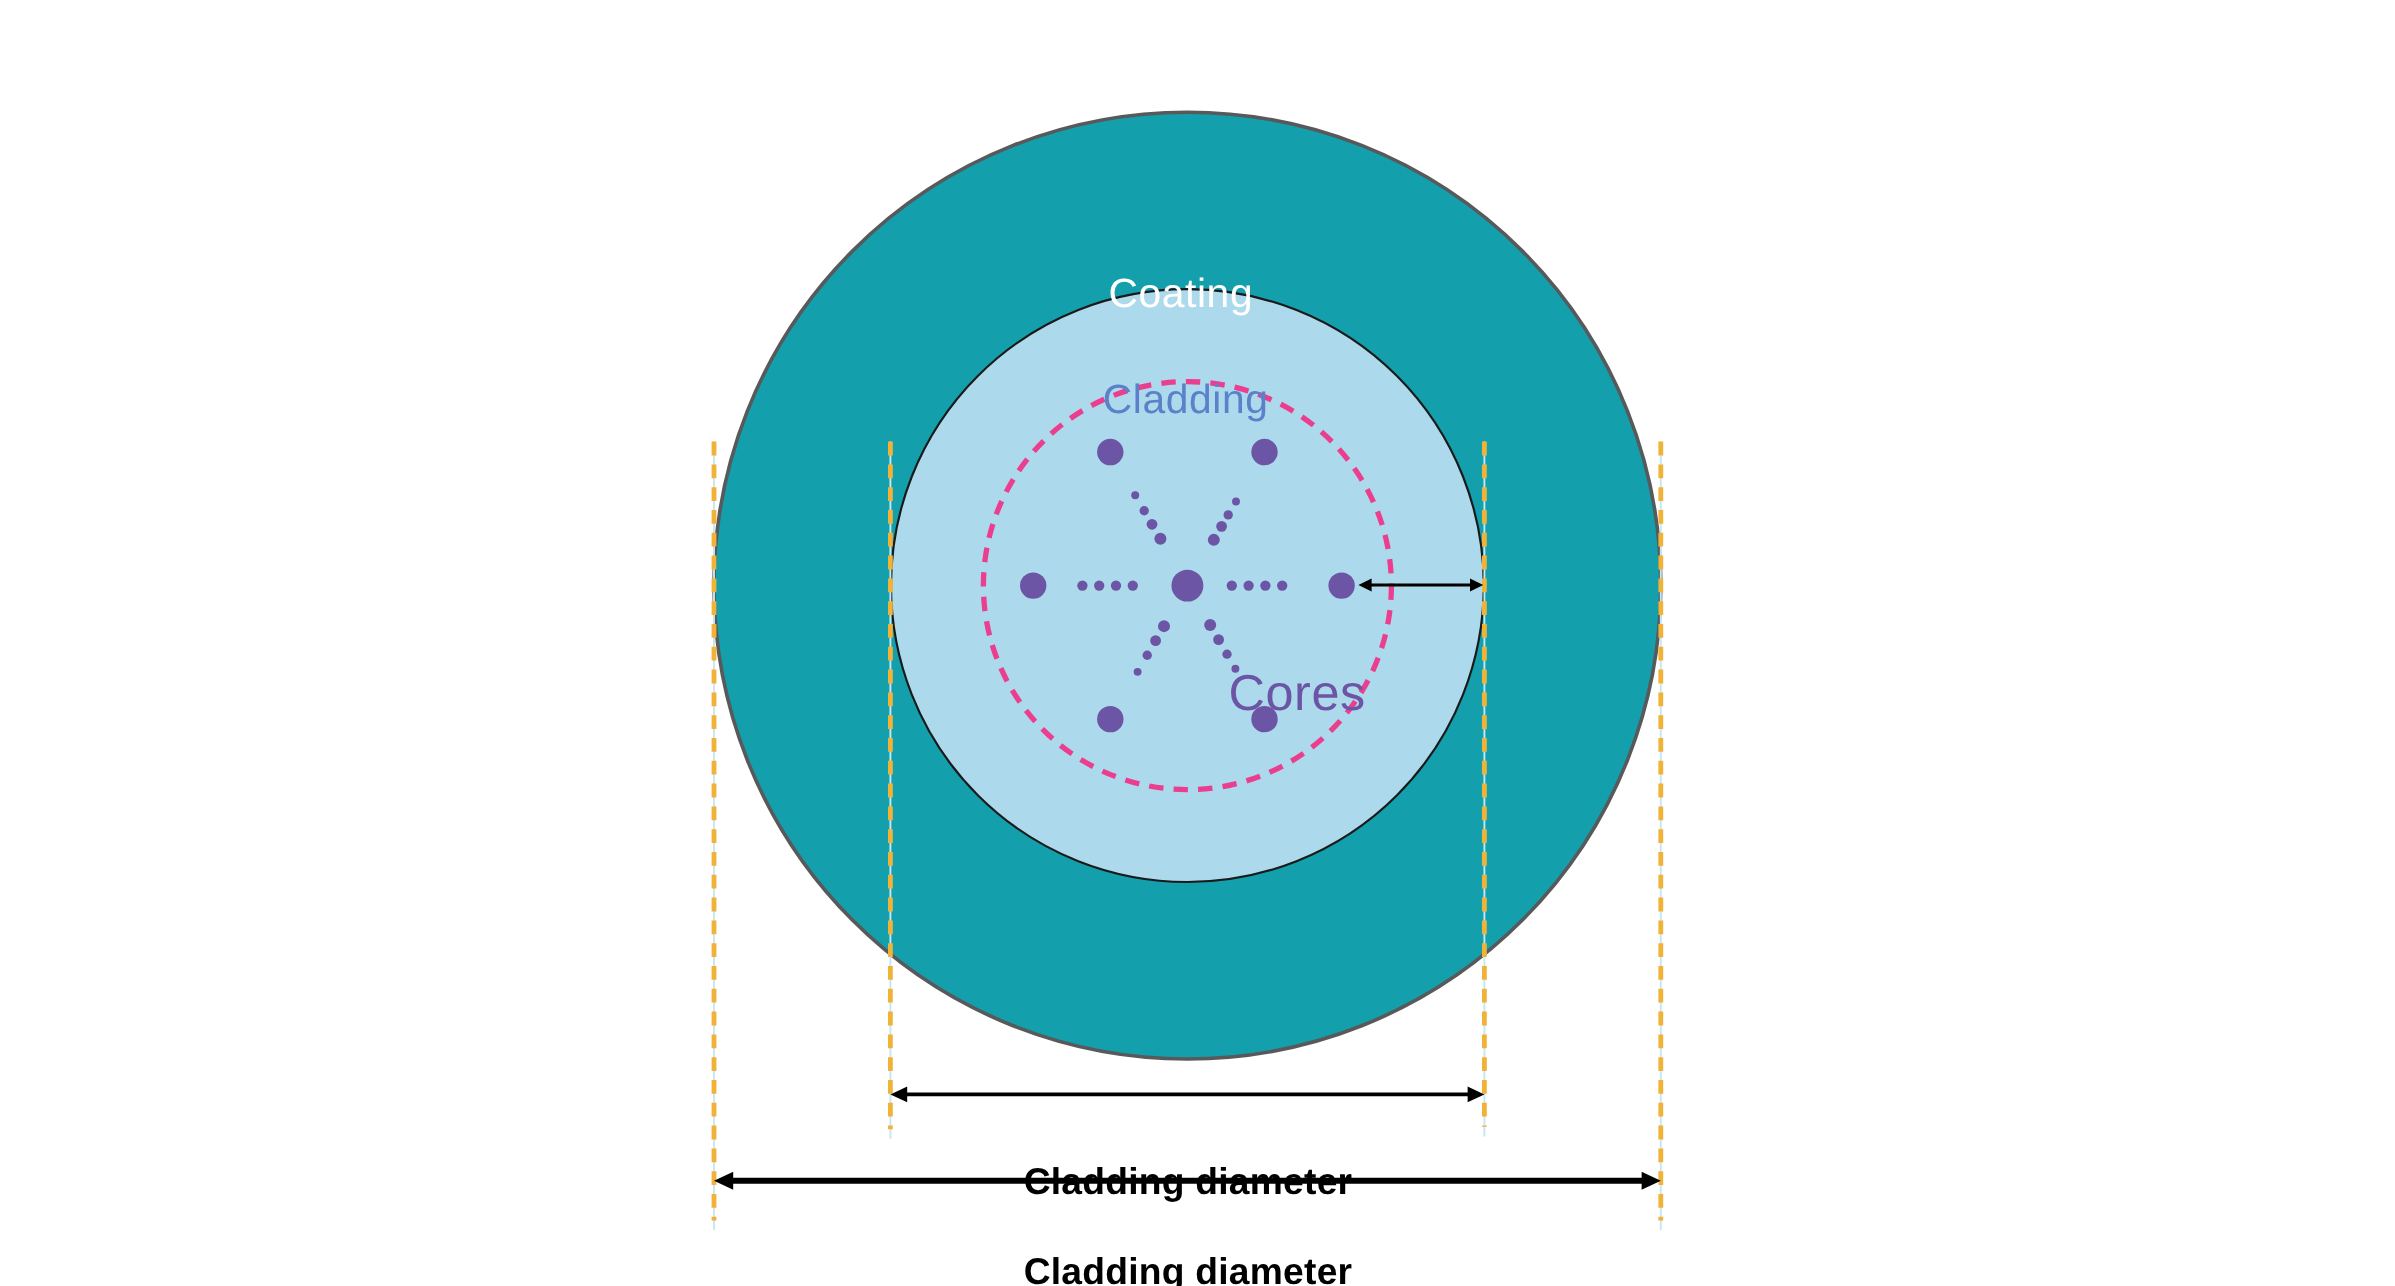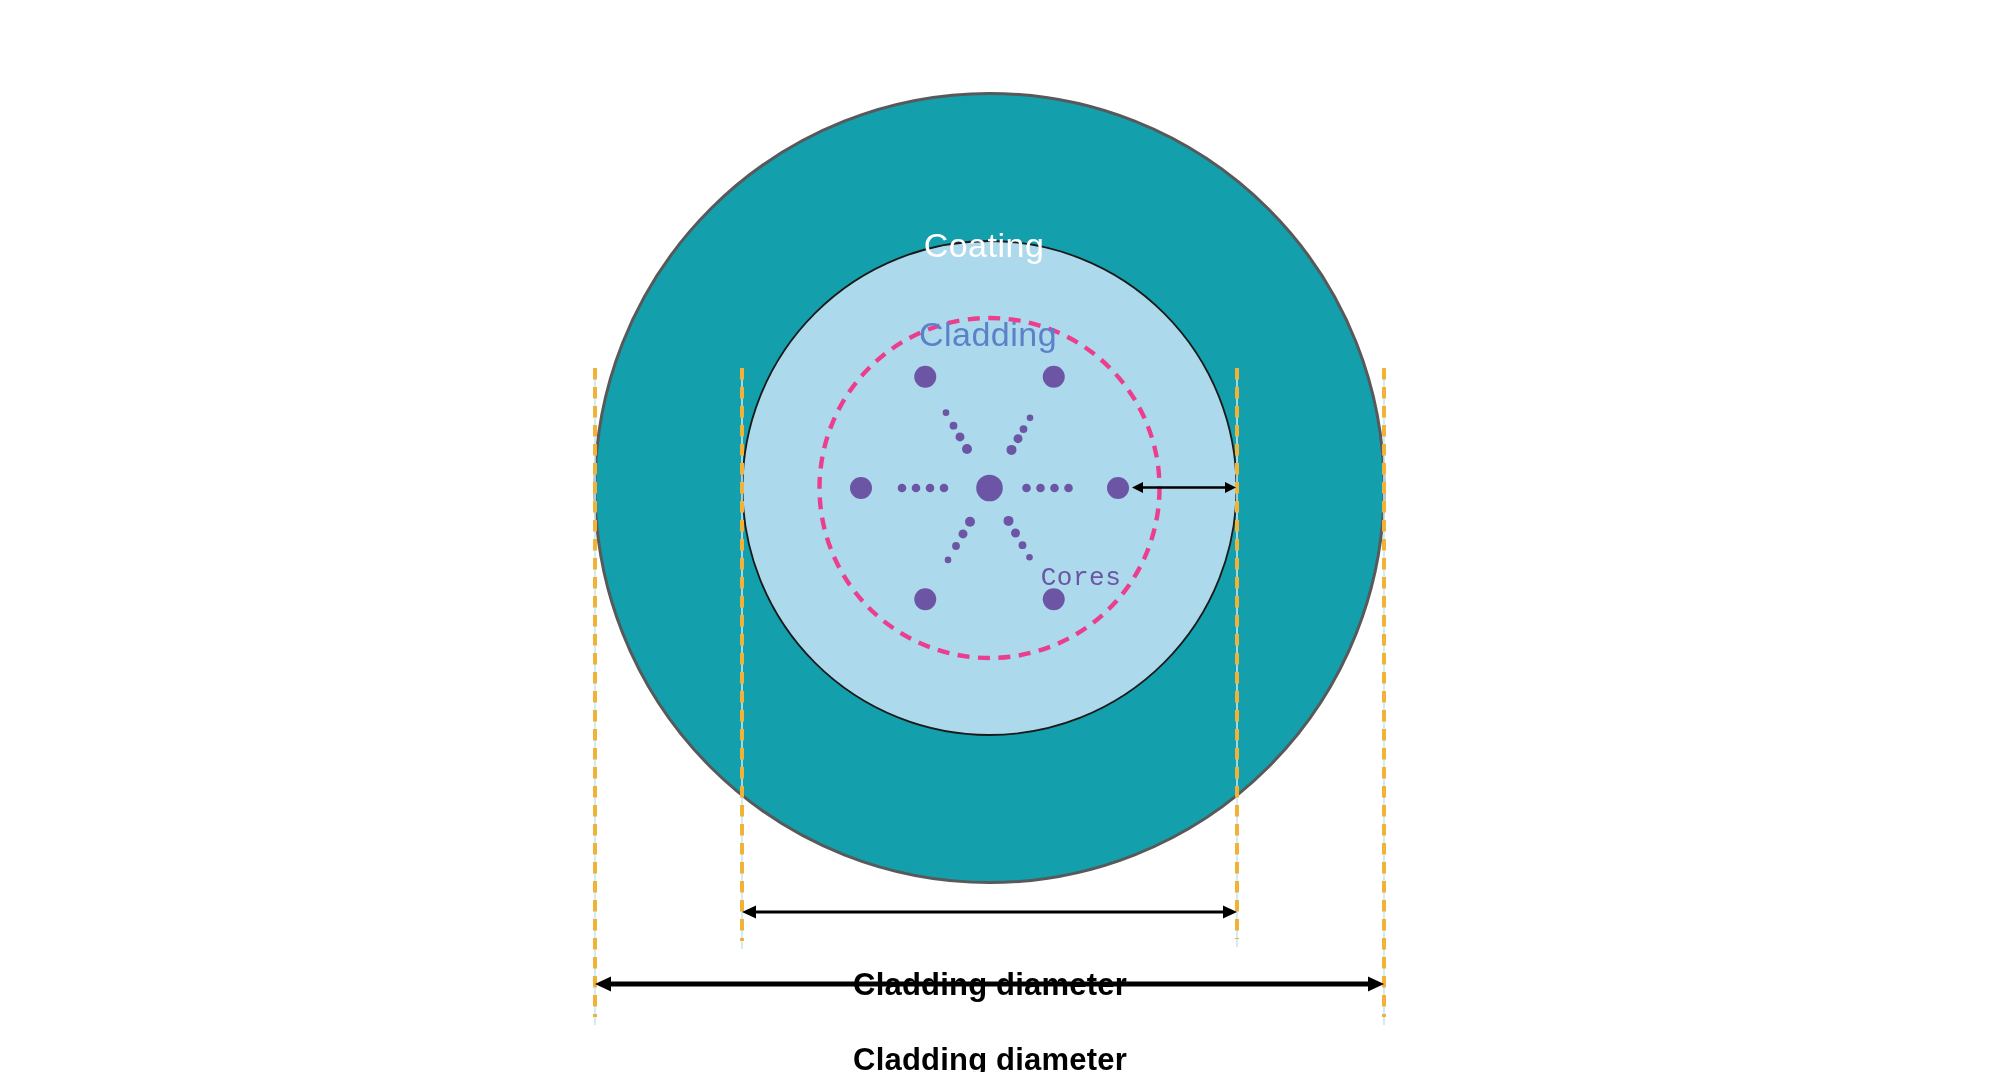--- a/index.html
+++ b/index.html
@@ -74,16 +74,16 @@
       <line x1="755" y1="912" x2="1224" y2="912" stroke="#000000" stroke-width="3"></line>
       <polygon points="742,912 756,905.5 756,918.5" fill="#000000"></polygon>
       <polygon points="1237,912 1223,905.5 1223,918.5" fill="#000000"></polygon>
       <line x1="610" y1="984" x2="1369" y2="984" stroke="#000000" stroke-width="5"></line>
       <polygon points="595,984 611,976.5 611,991.5" fill="#000000"></polygon>
       <polygon points="1384,984 1368,976.5 1368,991.5" fill="#000000"></polygon>
     </svg>
 
   <div class="label" style="left: 984px; top: 201px; font-size: 34px; color: rgb(255, 255, 255);">Coating</div>
   <div class="label" style="left: 988px; top: 290px; font-size: 34px; color: rgb(91, 130, 200);">Cladding</div>
-  <div class="label" style="left: 1081px; top: 534px; font-size: 26px; color: rgb(108, 85, 164); font-family: Liberation Mono, monospace;">Cores</div>
+  <div class="label" style="left: 1081px; top: 534px; font-size: 42px; color: rgb(108, 85, 164);">Cores</div>
   <div class="label dim" style="left: 990px; top: 941px; font-size: 31px; color: rgb(0, 0, 0);">Cladding diameter</div>
   <div class="label dim" style="left: 990px; top: 1016px; font-size: 31px; color: rgb(0, 0, 0);">Cladding diameter</div>
 </div>
 
 </body></html>

